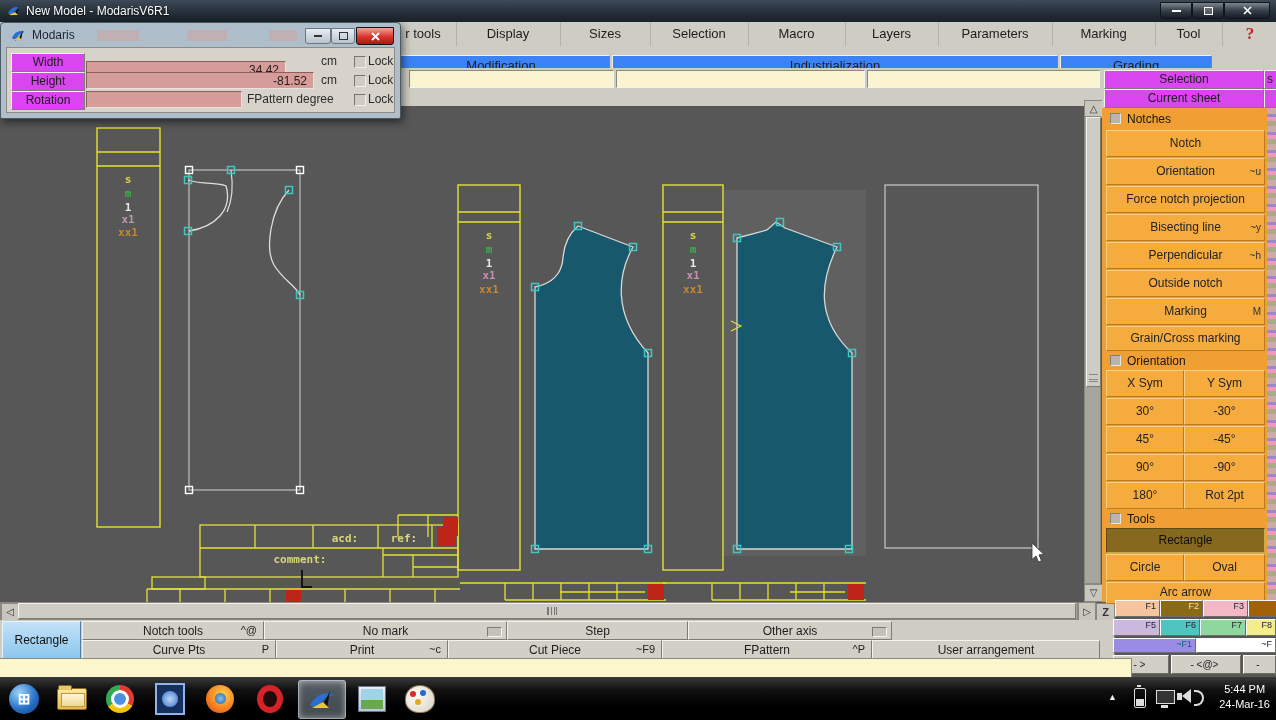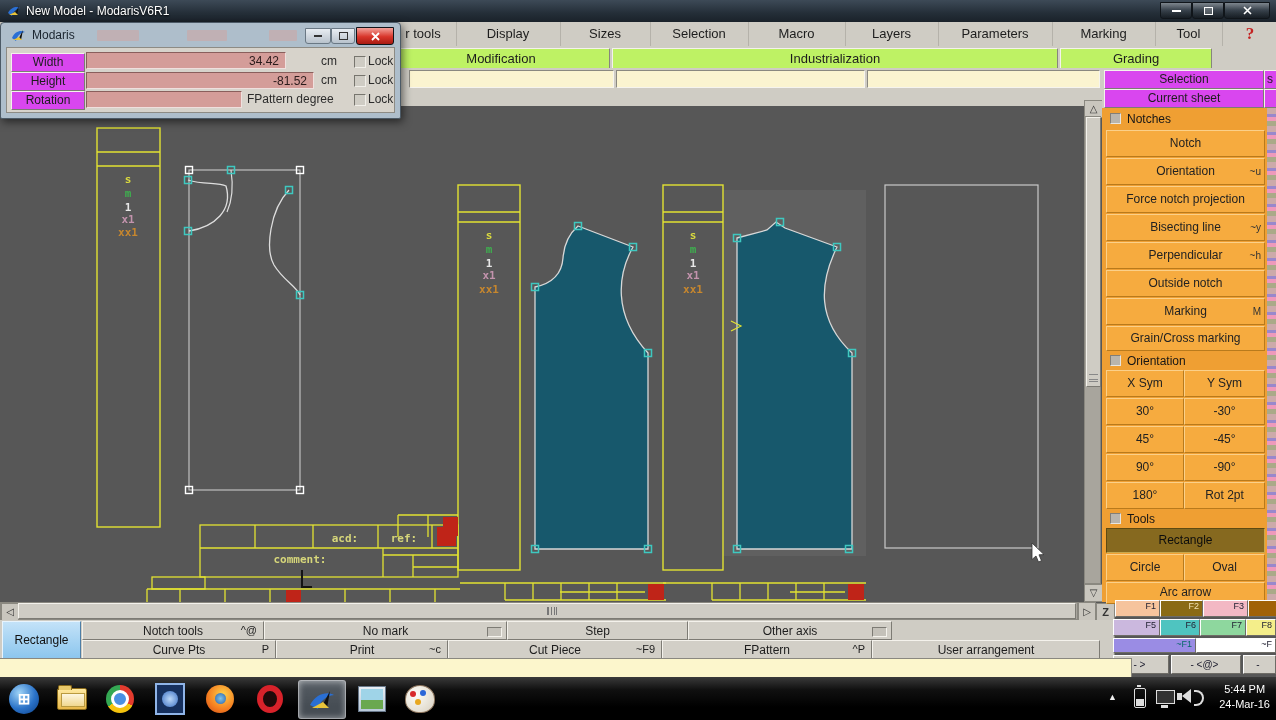--- a/index.html
+++ b/index.html
@@ -10,22 +10,22 @@
   #titlebar{left:0;top:0;width:1276px;height:22px;
     background:linear-gradient(#3d4a57,#242e38 60%,#1a222a);color:#fff;}
   #titlebar .t{position:absolute;left:26px;top:4px;font-size:12px;text-shadow:0 1px 2px #000;}
   .winbtn{position:absolute;top:2px;height:15px;border:1px solid #10151a;border-radius:0 0 3px 3px;
     background:linear-gradient(rgba(255,255,255,.35),rgba(255,255,255,.08) 45%,rgba(0,0,0,.25));
     display:flex;align-items:center;justify-content:center;}
   
   .menubg{background:#cfccc4;border-bottom:6px solid #0f172a;}
   .mitem{position:absolute;top:0;height:24px;line-height:24px;text-align:center;color:#1d1d1d;
     border-right:1px solid #b5b2aa;font-size:13px;}
-  .mcell{position:absolute;top:1px;height:19px;line-height:19px;text-align:center;color:#1d1d1d;
-    background:#bef264;border:1px solid;border-color:#f4f2ec #87857e #87857e #f4f2ec;font-size:13px;}
+  .mcell{position:absolute;top:8px;height:19px;line-height:19px;text-align:center;color:#1d1d1d;
+    background:#3b82f6;border:1px solid;border-color:#f4f2ec #87857e #87857e #f4f2ec;font-size:13px;}
   .cream{position:absolute;top:2px;height:16px;background:#fbf4d0;
     border:1px solid;border-color:#8a8880 #f6f4ee #f6f4ee #8a8880;}
   
   .b3{background:#d946ef;border:1px solid;border-color:#f4f2ec #7d7b74 #7d7b74 #f4f2ec;
       color:#1d1d1d;text-align:center;}
   
   #sidepanel{left:1102px;top:108px;width:174px;height:494px;background:#ef9f33;}
   .ob{position:absolute;background:#f6ab3f;border:1px solid;border-color:#fbd089 #b97a1c #b97a1c #fbd089;
       color:#222;text-align:center;font-size:12px;}
   .ob .sc{position:absolute;right:3px;bottom:0;font-size:10px;color:#333;}
@@ -453,21 +453,21 @@
       </div>
     <div class="winbtn" style="left:355px;top:4px;width:36px;height:16px;background:linear-gradient(#f4a29a,#d8352a 55%,#a81b12)">
       <svg width="9" height="9">
           <path d="M1 1 L8 8 M8 1 L1 8" stroke="#fff" stroke-width="1.8"></path>
         </svg>
       </div>
 
     <div id="dlgbody">
 
       <div class="b3 dlbl" style="top:5px">Width</div>
-      <div class="dfield" style="left:79px;top:4px;width:200px">34.42</div>
+      <div class="dfield" style="left:79px;top:13px;width:200px">34.42</div>
       <div class="dunit" style="left:314px;top:5px">cm</div>
       <div class="lockbox" style="left:347px;top:8px"></div>
       <div class="locklab" style="left:361px;top:7px">Lock</div>
 
       <div class="b3 dlbl" style="top:24px">Height</div>
       <div class="dfield" style="left:79px;top:24px;width:228px">-81.52</div>
       <div class="dunit" style="left:314px;top:24px">cm</div>
       <div class="lockbox" style="left:347px;top:27px"></div>
       <div class="locklab" style="left:361px;top:26px">Lock</div>
 

